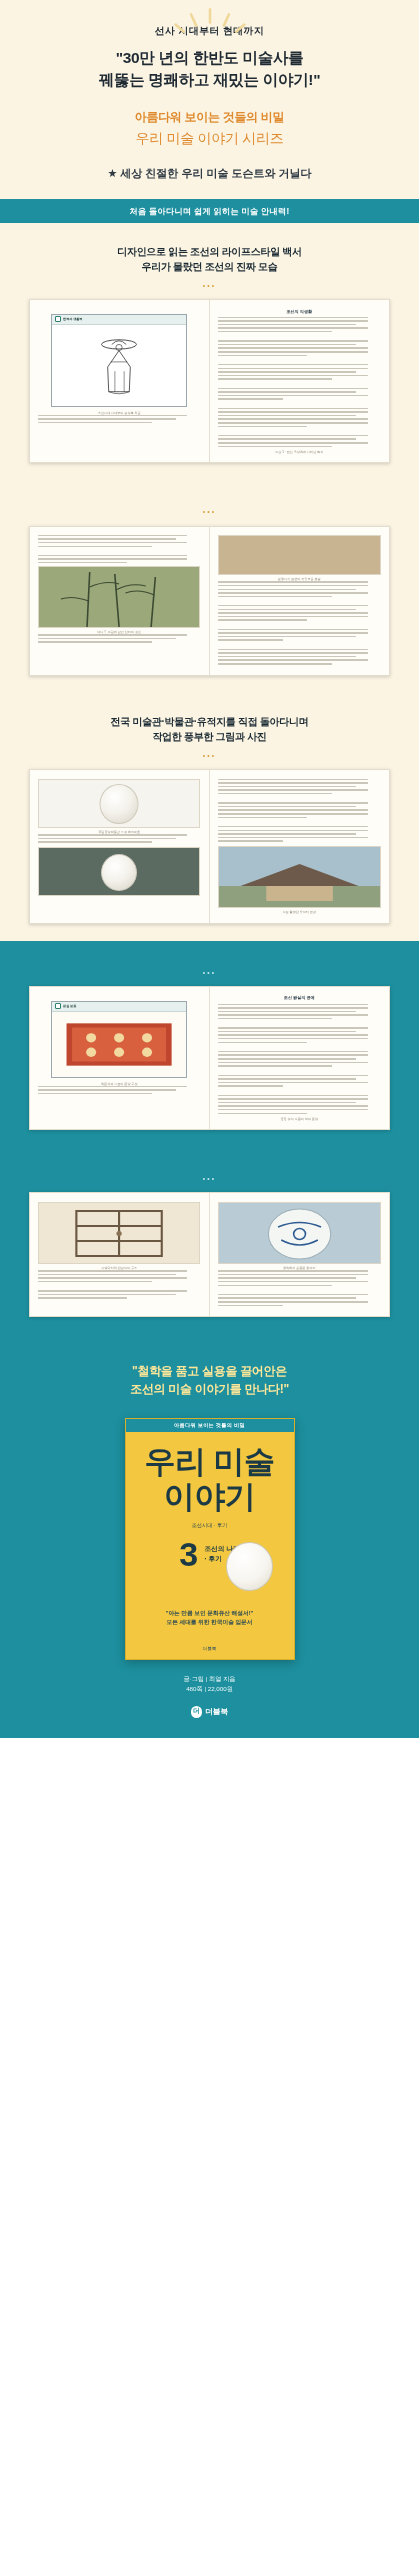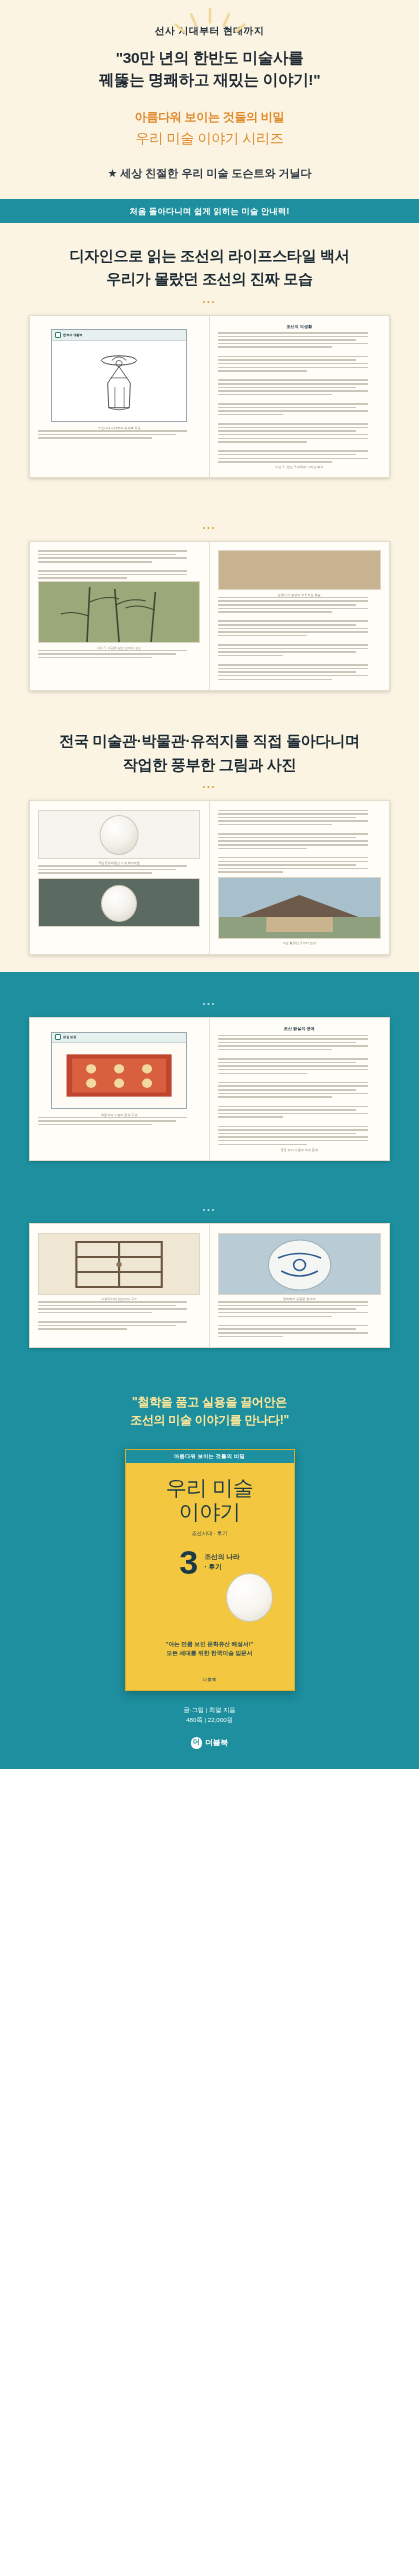--- a/index.html
+++ b/index.html
@@ -82,21 +82,21 @@
   
   .section {
     width: 100%;
     padding: 20.6px 18.5px 17.5px;
     text-align: center;
   }
   .section.cream { background: #fbf4e3; }
   .section.teal  { background: #1d8f9e; }
 
   .sec-head {
-    font-size: 15px;
+    font-size: 10px;
     font-weight: bold;
     line-height: 1.55;
     letter-spacing: -0.3px;
     color: #1b2a33;
   }
   .section.teal .sec-head { color: #ffffff; }
 
   .dots {
     margin: 7.2px auto 10.3px;
     font-size: 6.7px;
@@ -234,22 +234,22 @@
   }
   .cover-strip {
     background: #1d8f9e;
     color: #ffffff;
     font-size: 5.2px;
     font-weight: bold;
     padding: 2.6px 0;
     letter-spacing: 0.3px;
   }
   .cover-title {
-    font-size: 21px;
-    font-weight: normal;
+    font-size: 31px;
+    font-weight: bold;
     color: #1b3a46;
     line-height: 1.12;
     margin-top: 13.4px;
     letter-spacing: -0.5px;
   }
   .cover-meta {
     font-size: 5.2px;
     color: #2b4a55;
     margin-top: 7.2px;
   }

